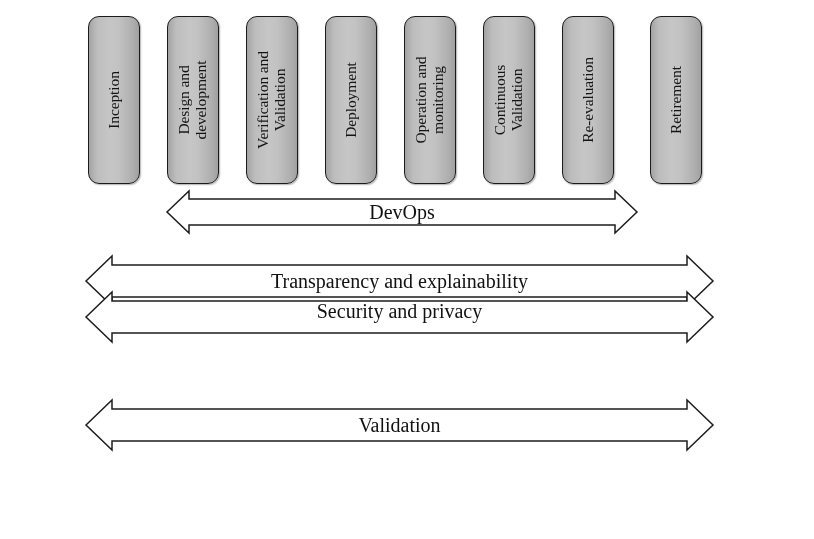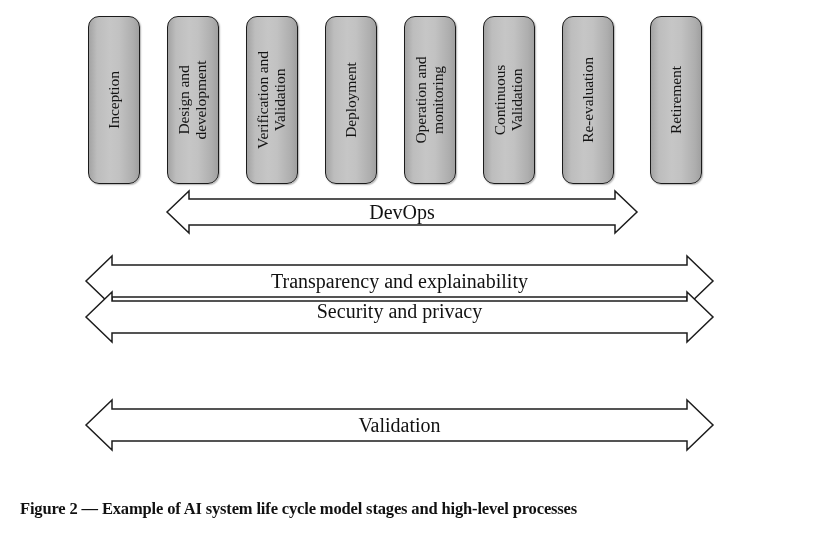--- a/index.html
+++ b/index.html
@@ -169,15 +169,14 @@
   </div>
 
 
   <div class="arrow-band" style="left:85px; top:399px; width:629px; height:52px;">
     <svg width="629" height="52" viewBox="0 0 629 52" xmlns="http://www.w3.org/2000/svg">
       <polygon class="arrow-shape" points="1,26 27,1 27,10 602,10 602,1 628,26 602,51 602,42 27,42 27,51"></polygon>
     </svg>
     <div class="arrow-text" style="top:15px;">Validation</div>
   </div>
 
-  <div id="caption">Figure 2 — Example of AI system life cycle model stages and high-level processes</div>
 
 </div>
 
 </body></html>

